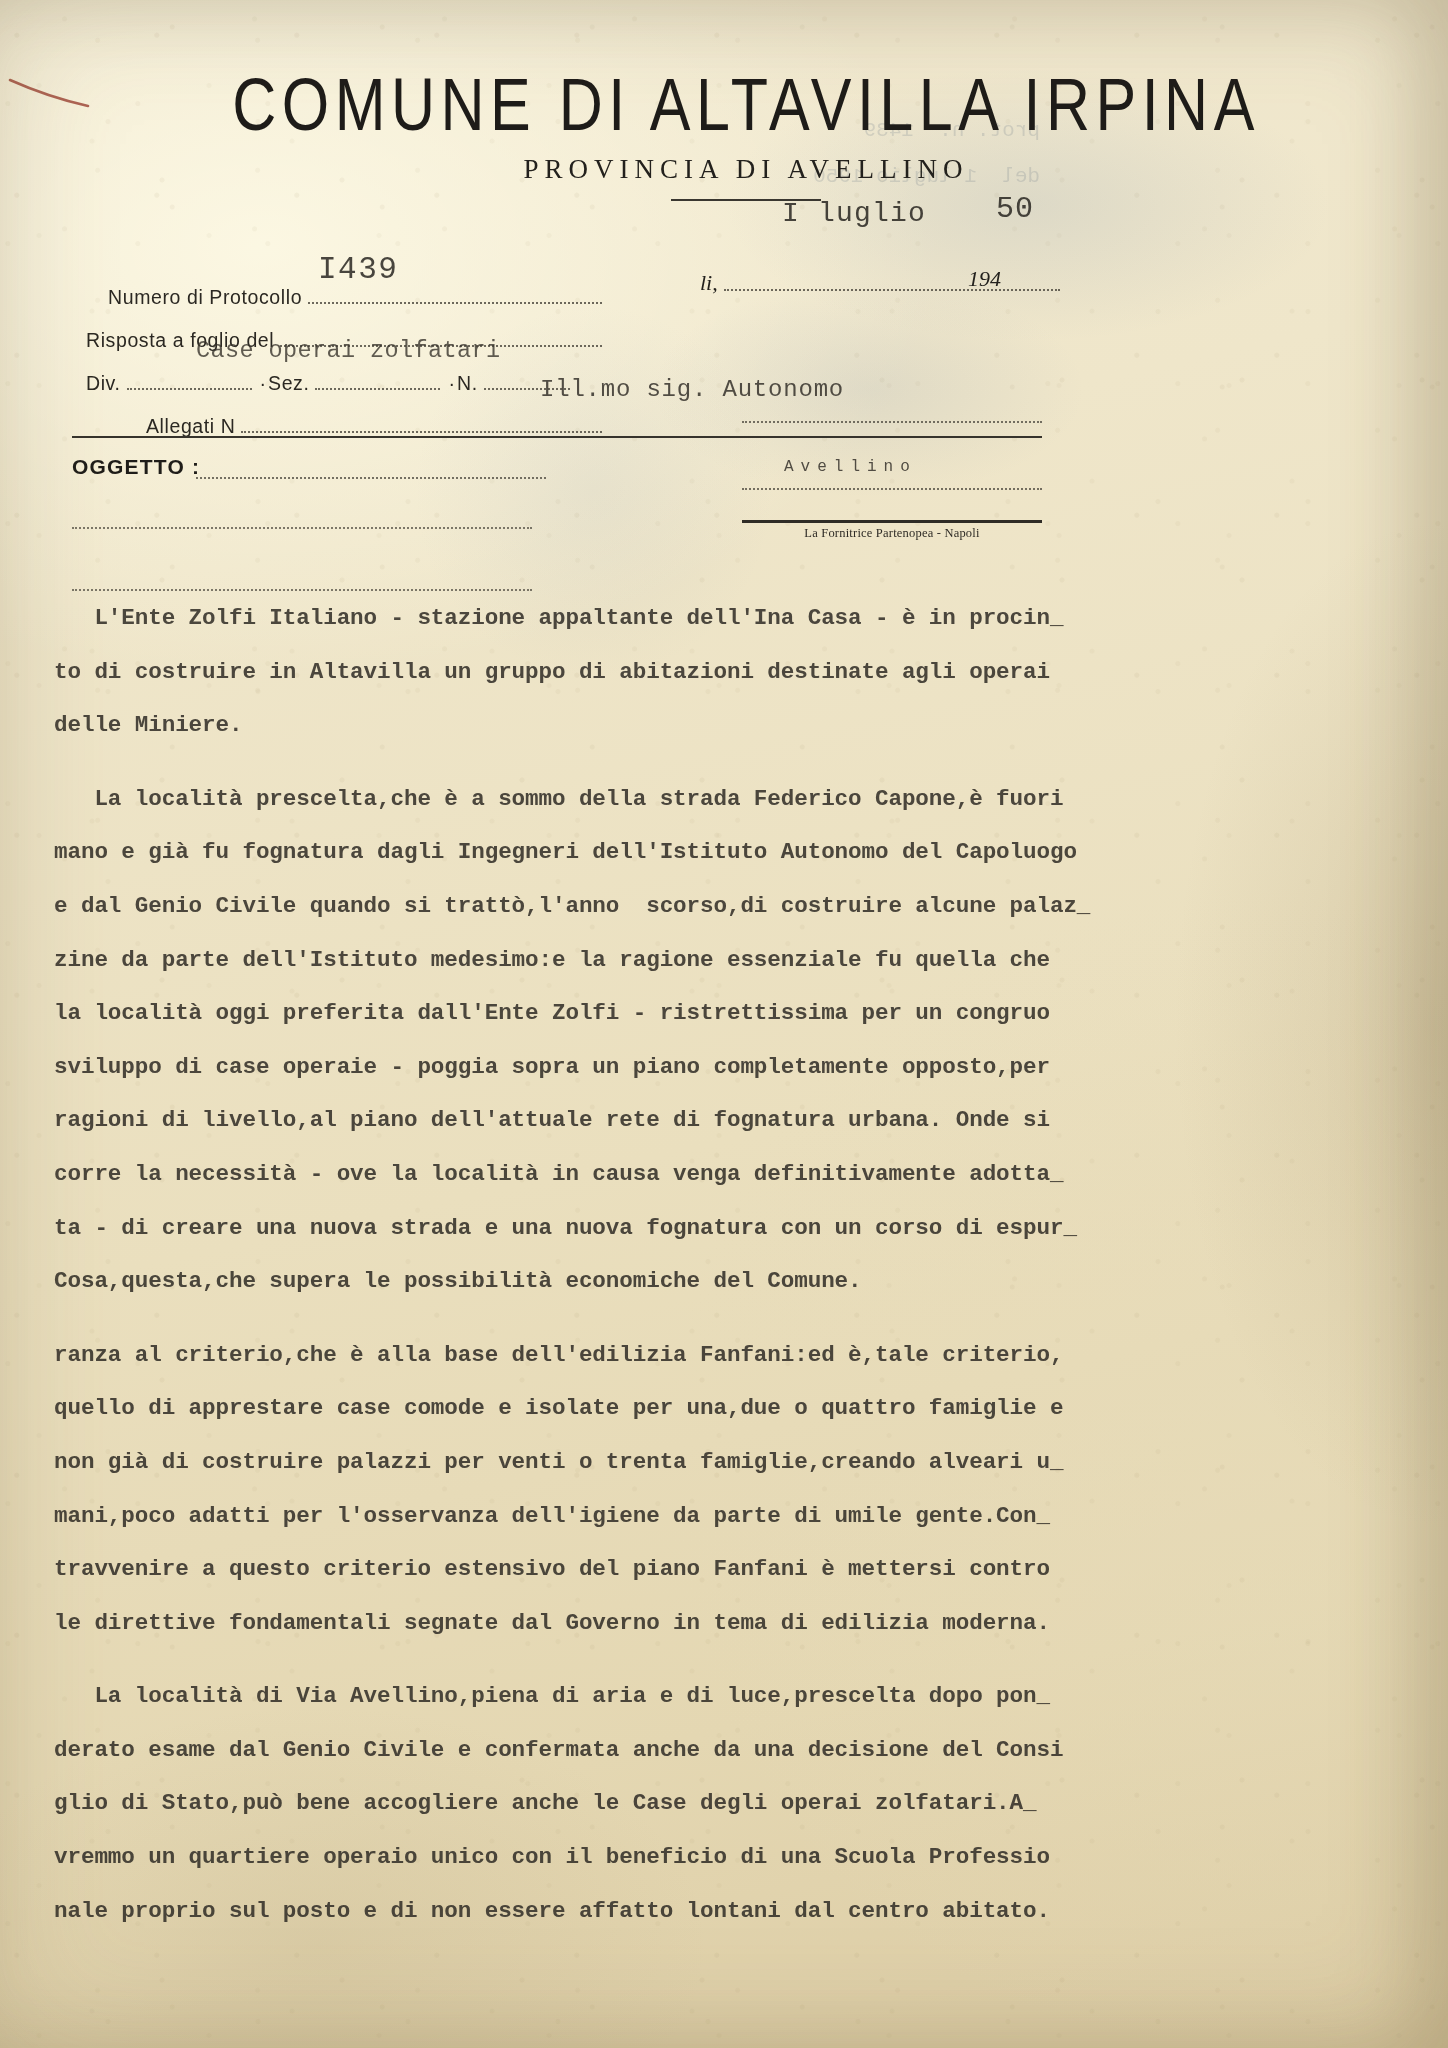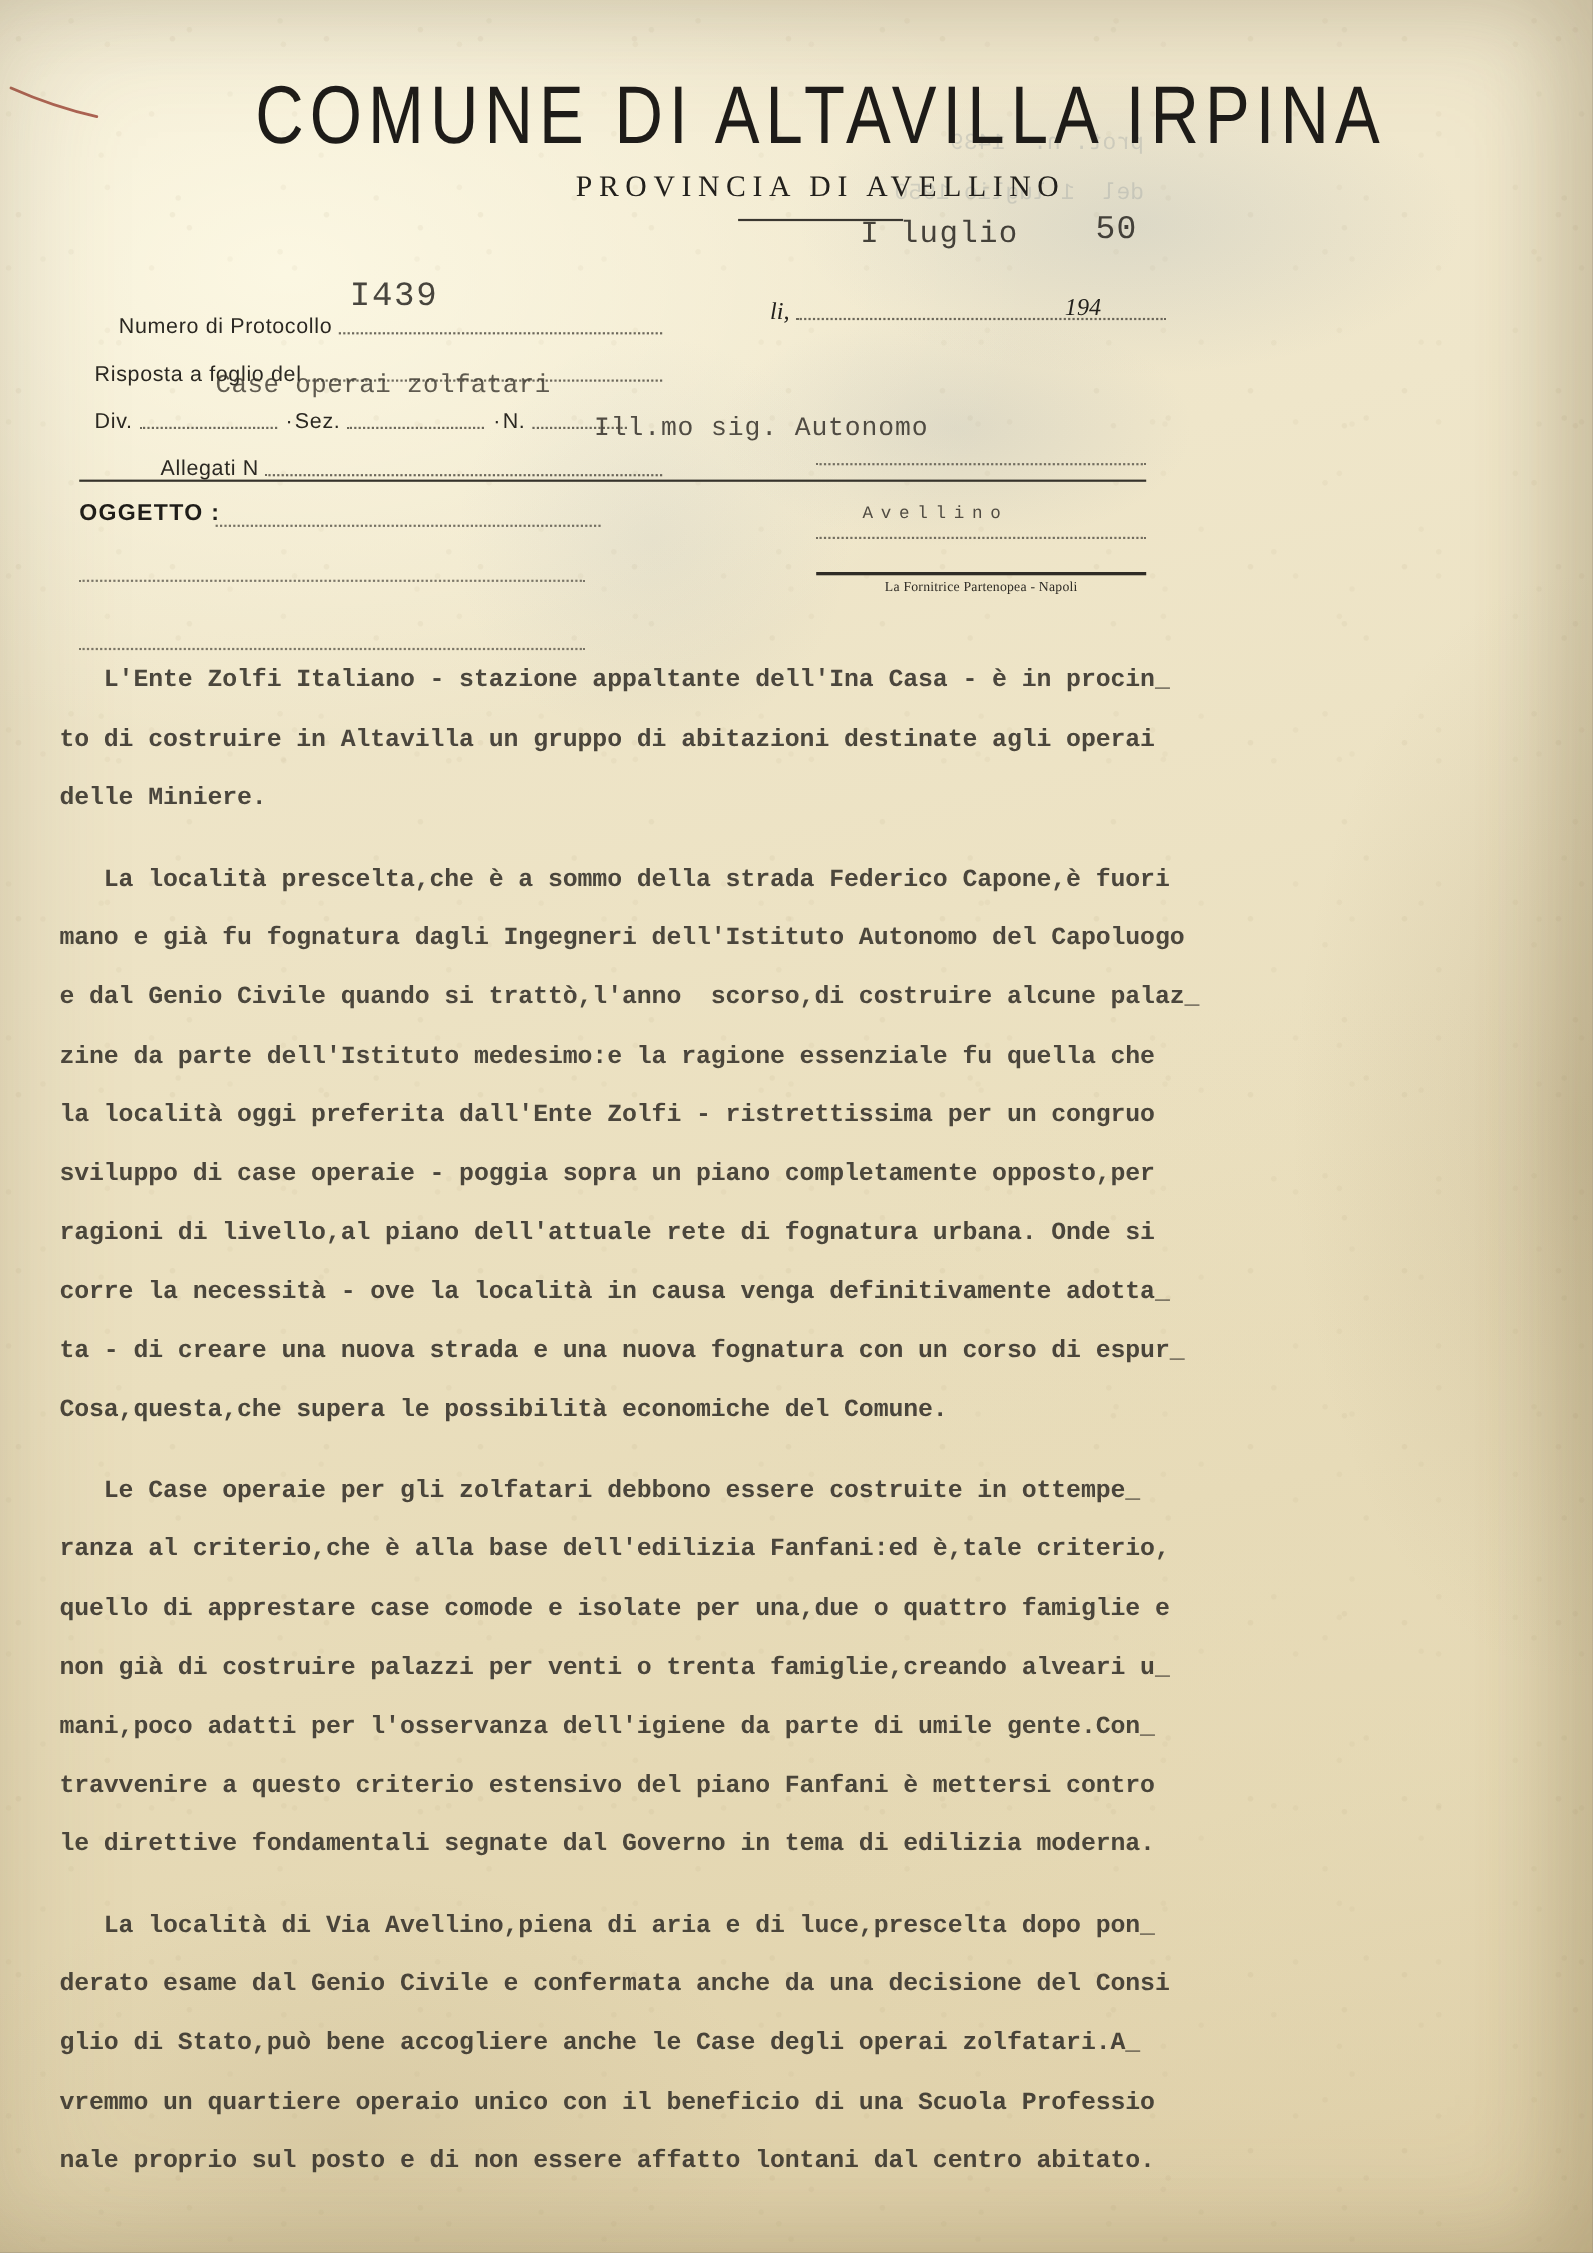--- a/index.html
+++ b/index.html
@@ -384,21 +384,20 @@
       <div class="bodyline">mano e già fu fognatura dagli Ingegneri dell'Istituto Autonomo del Capoluogo</div>
       <div class="bodyline">e dal Genio Civile quando si trattò,l'anno  scorso,di costruire alcune palaz_</div>
       <div class="bodyline">zine da parte dell'Istituto medesimo:e la ragione essenziale fu quella che</div>
       <div class="bodyline">la località oggi preferita dall'Ente Zolfi - ristrettissima per un congruo</div>
       <div class="bodyline">sviluppo di case operaie - poggia sopra un piano completamente opposto,per</div>
       <div class="bodyline">ragioni di livello,al piano dell'attuale rete di fognatura urbana. Onde si</div>
       <div class="bodyline">corre la necessità - ove la località in causa venga definitivamente adotta_</div>
       <div class="bodyline">ta - di creare una nuova strada e una nuova fognatura con un corso di espur_</div>
       <div class="bodyline">Cosa,questa,che supera le possibilità economiche del Comune.</div>
       <div class="para-gap"></div>
-      <div class="bodyline">   Le Case operaie per gli zolfatari debbono essere costruite in ottempe_</div>
       <div class="bodyline">ranza al criterio,che è alla base dell'edilizia Fanfani:ed è,tale criterio,</div>
       <div class="bodyline">quello di apprestare case comode e isolate per una,due o quattro famiglie e</div>
       <div class="bodyline">non già di costruire palazzi per venti o trenta famiglie,creando alveari u_</div>
       <div class="bodyline">mani,poco adatti per l'osservanza dell'igiene da parte di umile gente.Con_</div>
       <div class="bodyline">travvenire a questo criterio estensivo del piano Fanfani è mettersi contro</div>
       <div class="bodyline">le direttive fondamentali segnate dal Governo in tema di edilizia moderna.</div>
       <div class="para-gap"></div>
       <div class="bodyline">   La località di Via Avellino,piena di aria e di luce,prescelta dopo pon_</div>
       <div class="bodyline">derato esame dal Genio Civile e confermata anche da una decisione del Consi</div>
       <div class="bodyline">glio di Stato,può bene accogliere anche le Case degli operai zolfatari.A_</div>

